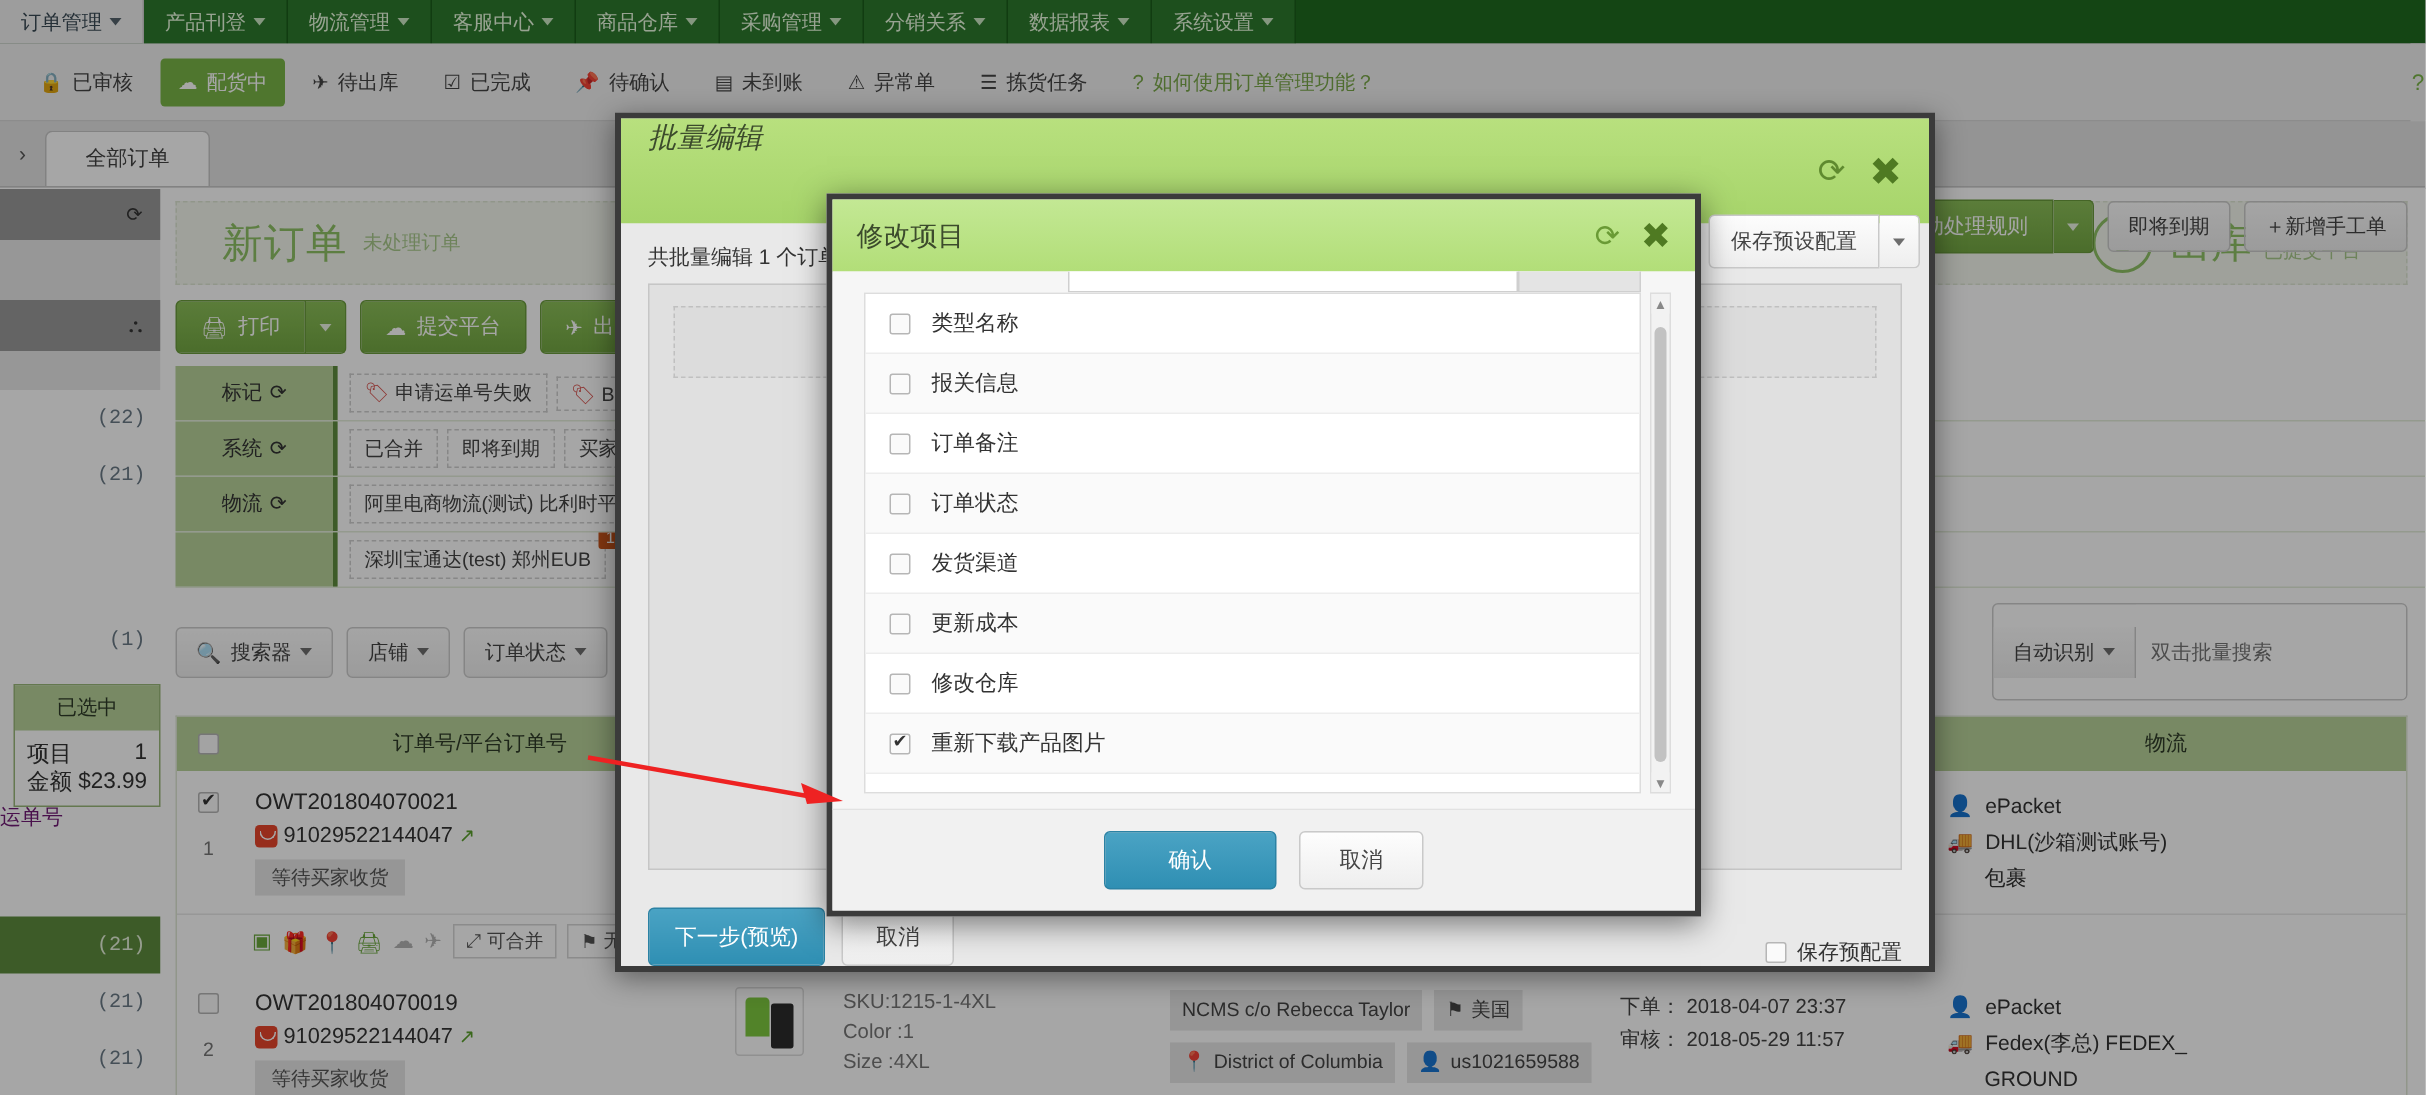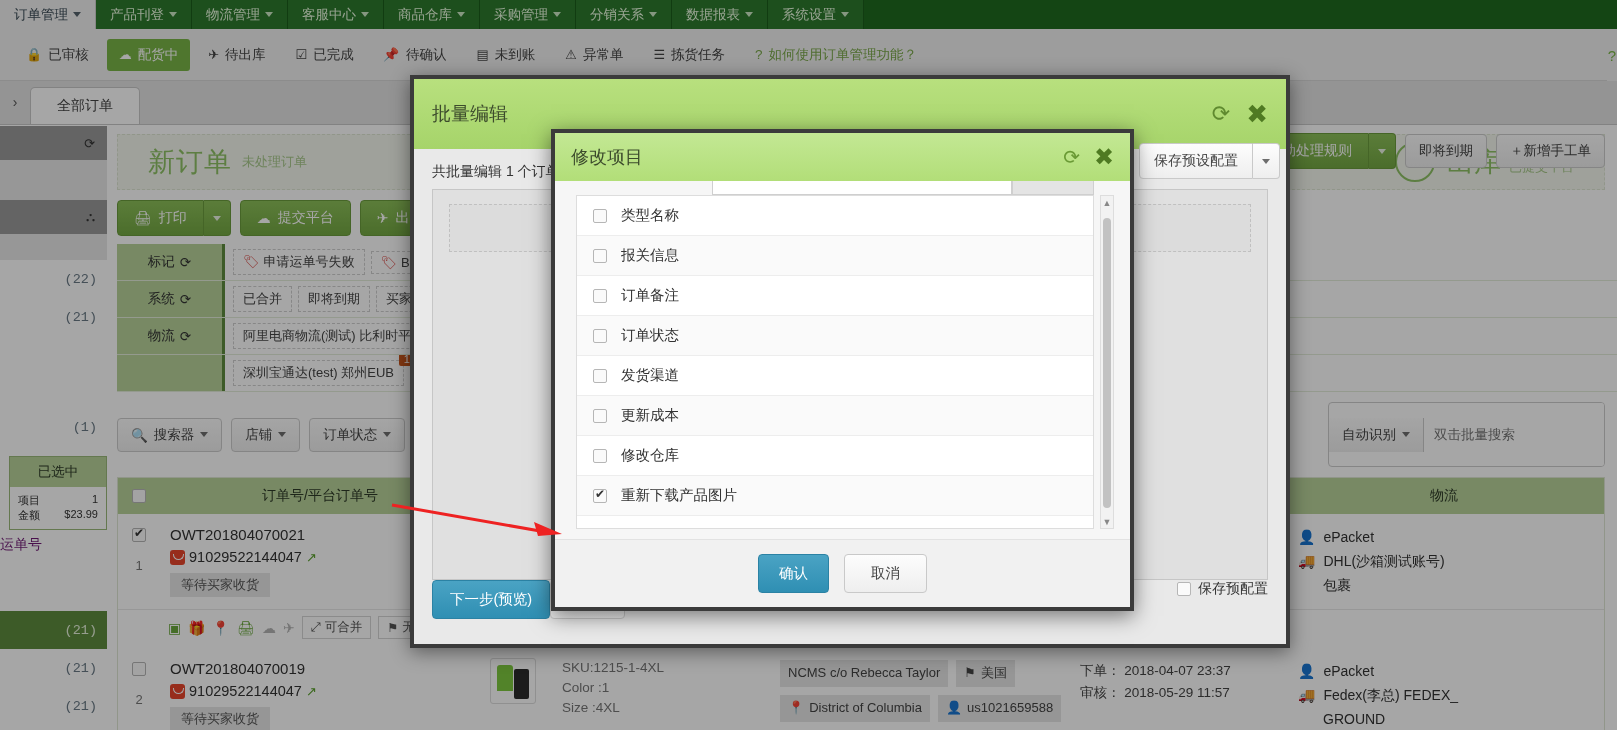--- a/index.html
+++ b/index.html
@@ -140,29 +140,29 @@
 
   
   #dim { position:absolute; inset:0; background:rgba(0,0,0,0.35); z-index:20; }
 
   
   #outerModal {
     position:absolute; left:410px; top:75px; width:880px; height:573px;
     background:#e9e9e9; border:4px solid #3b3b3b; z-index:30;
     box-shadow:0 4px 18px rgba(0,0,0,.45); display:flex; flex-direction:column;
   }
-  .mhead { height:70px; background:linear-gradient(#b8e07e,#a6d46a); display:flex; align-items:center;
-           padding:0 18px; font-size:19px; color:#3c4b2c; }
+  .mhead { height:70px; background:linear-gradient(#b8e07e,#a6d46a); display:flex; 
+           padding:0 18px; font-size:19px; color:#3c4b2c;font-style:italic; }
   .mhead .acts { margin-left:auto; display:flex; align-items:center; gap:16px; }
   .mhead .acts span { font-size:22px; color:#5f8a2f; cursor:pointer; }
   .mhead .acts span.x { font-size:26px; color:#4f7a22; font-weight:bold; }
   #outerSub { padding:14px 18px 8px 18px; font-size:14px; color:#333; background:#e9e9e9;}
   #outerBody { flex:1; margin:0 18px; background:#e0e0e0; border:1px solid #c6c6c6; position:relative; }
   #outerBody .dashbox { position:absolute; left:16px; top:14px; right:16px; height:48px; border:1px dashed #c0c0c0; background:#dcdcdc;}
-  #outerFoot { height:64px; display:flex; align-items:flex-start; padding:0 18px; gap:0; }
+  #outerFoot { height:64px; display:flex; align-items:flex-end; padding:0 18px; gap:11px; }
   .bluebtn { background:linear-gradient(#4aa3c4,#2f8fb3); color:#fff; border:1px solid #2b82a4; border-radius:4px;
              padding:9px 17px; font-size:14.5px; cursor:pointer; }
   .graybtn { background:linear-gradient(#fdfdfd,#eeeeee); color:#444; border:1px solid #c9c9c9; border-radius:4px;
              padding:9px 22px; font-size:14.5px; cursor:pointer; }
   #outerFoot .right { margin-left:auto; display:flex; align-items:center; gap:7px; font-size:14px; color:#333; }
 
   
   #innerModal {
     position:absolute; left:551px; top:129px; width:583px; height:482px;
     background:#f6f6f6; border:4px solid #3b3b3b; z-index:40;
@@ -552,21 +552,21 @@
         <div class="gsplit">
           <span class="caret" style="border-top-color:#fff"></span>
         </div>
       </div>
       <div class="tbtn">即将到期</div>
       <div class="tbtn">＋新增手工单</div>
     </div>
 
   <div style="position:absolute;left:9px;top:375px;width:98px;border:1px solid #9ab87a;background:#fff;z-index:4;">
     <div style="background:#b8d39a;text-align:center;padding:6px 0;font-size:13.5px;color:#2f3b28;">已选中</div>
-    <div style="padding:6px 8px;font-size:11px;color:#333;">
+    <div style="padding:6px 8px;font-size:15px;color:#333;">
       <div style="display:flex;justify-content:space-between;">
           <span>项目</span>
           <span>1</span>
         </div>
       <div style="display:flex;justify-content:space-between;">
           <span>金额</span>
           <span>$23.99</span>
         </div>
     </div>
   </div>
@@ -651,21 +651,21 @@
           <span>重新下载产品图片</span>
         </div>
       </div>
     <div id="sbTrack">
       <div id="sbUp">▲</div>
       <div id="sbThumb"></div>
       <div id="sbDown">▼</div>
     </div>
   </div>
   <div id="innerFoot">
-    <button class="bluebtn" style="padding:9px 20px">确认</button>
+    <button class="bluebtn" style="padding:9px 42px">确认</button>
     <button class="graybtn" style="padding:9px 26px">取消</button>
   </div>
 </div>
 
 <svg id="arrow" viewBox="0 0 180 40">
   <line x1="2" y1="5" x2="150" y2="31" stroke="#ee2222" stroke-width="3"></line>
   <polygon points="172,34 144,22 148,36" fill="#ee2222"></polygon>
 </svg>
 
 </body></html>

